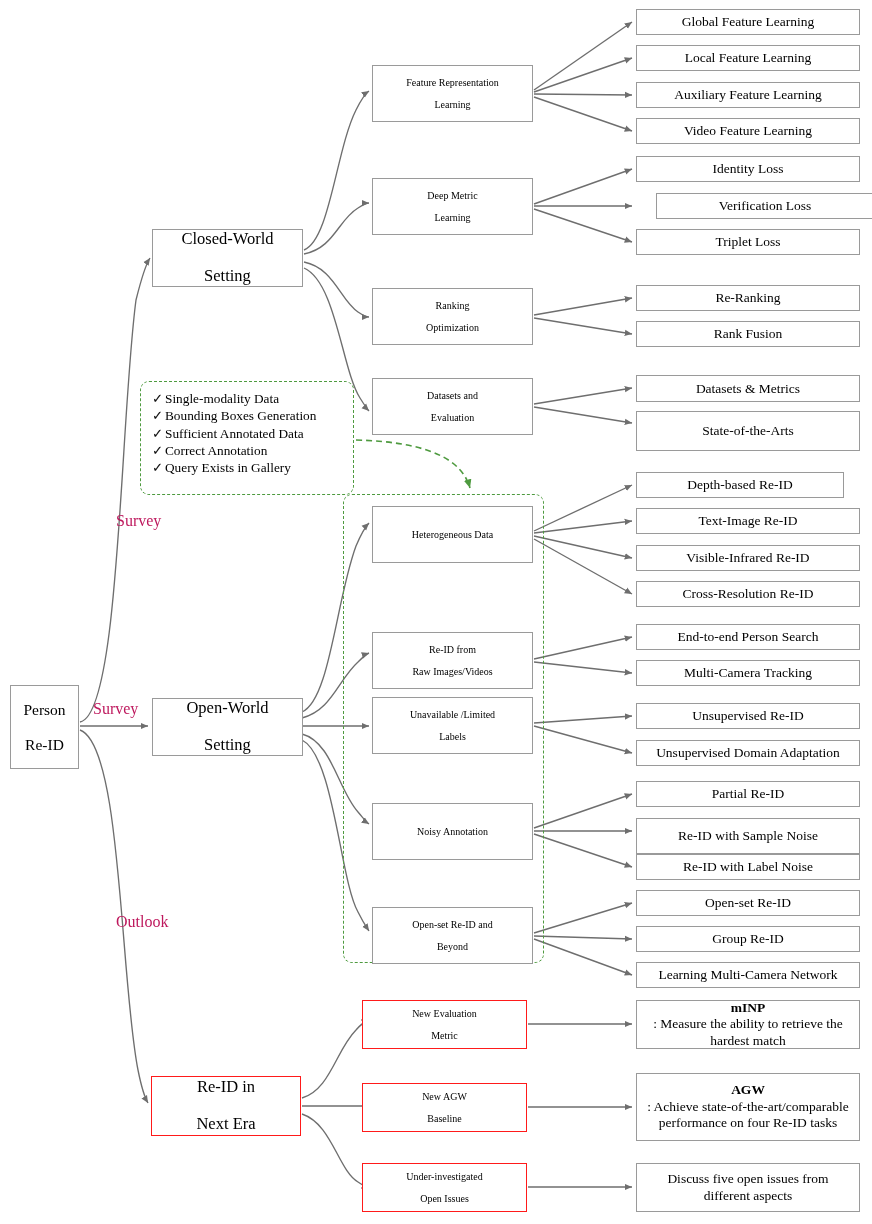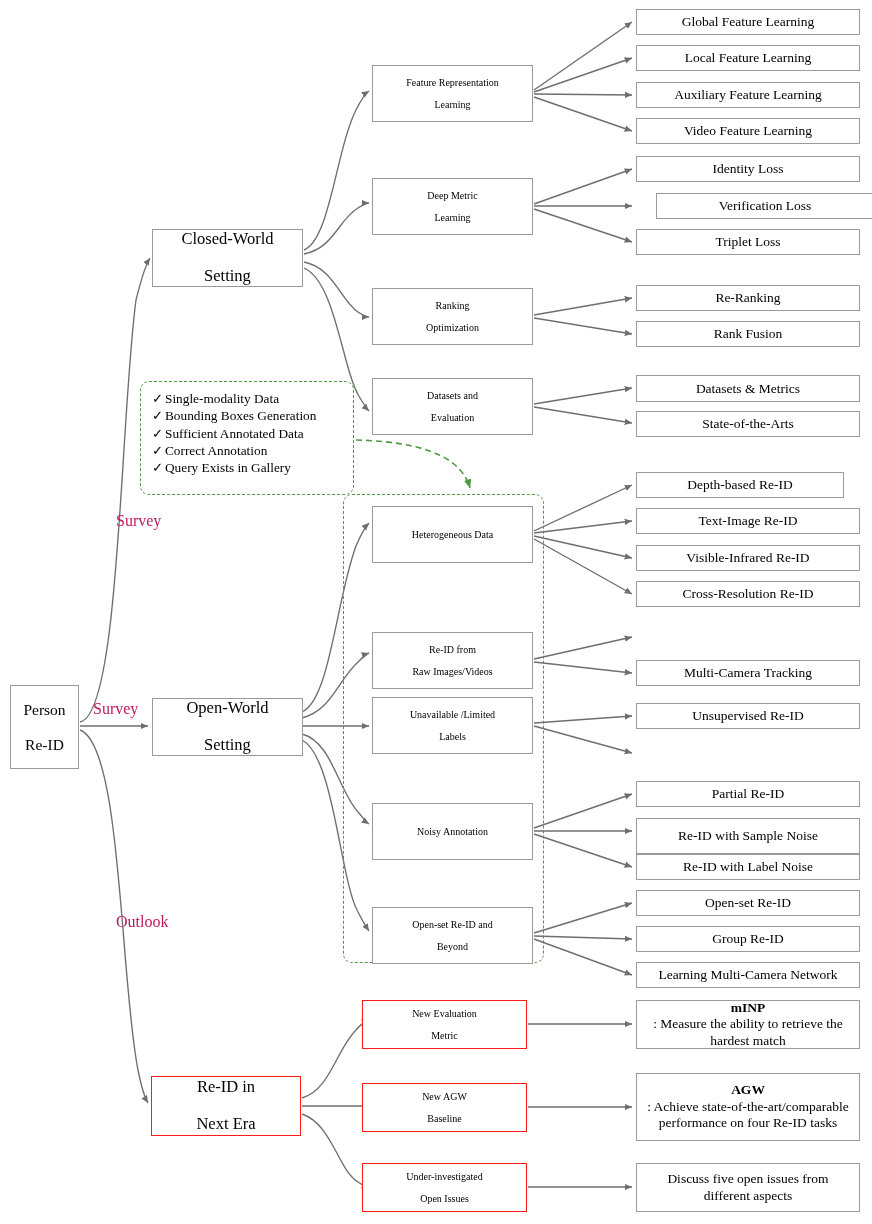--- a/index.html
+++ b/index.html
@@ -250,44 +250,50 @@
   <div class="node gray leaf" style="left:636px;top:285px;width:224px;height:26px;">
       <span>Re-Ranking</span>
     </div>
   <div class="node gray leaf" style="left:636px;top:321px;width:224px;height:26px;">
       <span>Rank Fusion</span>
     </div>
 
   <div class="node gray leaf" style="left:636px;top:375px;width:224px;height:27px;text-align:center;">
       <span>Datasets &amp; Metrics</span>
     </div>
-  <div class="node gray leaf" style="left:636px;top:411px;width:224px;height:26px;">
+  <div class="node gray leaf" style="left:636px;top:411px;width:224px;height:40px;">
       <span>State-of-the-Arts</span>
     </div>
 
   <div class="node gray leaf" style="left:636px;top:472px;width:208px;height:26px;">
       <span>Depth-based Re-ID</span>
     </div>
   <div class="node gray leaf" style="left:636px;top:508px;width:224px;height:26px;">
       <span>Text-Image Re-ID</span>
     </div>
   <div class="node gray leaf" style="left:636px;top:545px;width:224px;height:26px;">
       <span>Visible-Infrared Re-ID</span>
     </div>
   <div class="node gray leaf" style="left:636px;top:581px;width:224px;height:26px;">
       <span>Cross-Resolution Re-ID</span>
     </div>
 
+  <div class="node gray leaf" style="left:636px;top:624px;width:224px;height:26px;">
+      <span>End-to-end Person Search</span>
+    </div>
   <div class="node gray leaf" style="left:636px;top:660px;width:224px;height:26px;">
       <span>Multi-Camera Tracking</span>
     </div>
 
   <div class="node gray leaf" style="left:636px;top:703px;width:224px;height:26px;">
       <span>Unsupervised Re-ID</span>
     </div>
+  <div class="node gray leaf" style="left:636px;top:740px;width:224px;height:26px;">
+      <span>Unsupervised Domain Adaptation</span>
+    </div>
 
   <div class="node gray leaf" style="left:636px;top:781px;width:224px;height:26px;">
       <span>Partial Re-ID</span>
     </div>
   <div class="node gray leaf" style="left:636px;top:818px;width:224px;height:36px;">
       <span>Re-ID with Sample Noise</span>
     </div>
   <div class="node gray leaf" style="left:636px;top:854px;width:224px;height:26px;">
       <span>Re-ID with Label Noise</span>
     </div>

